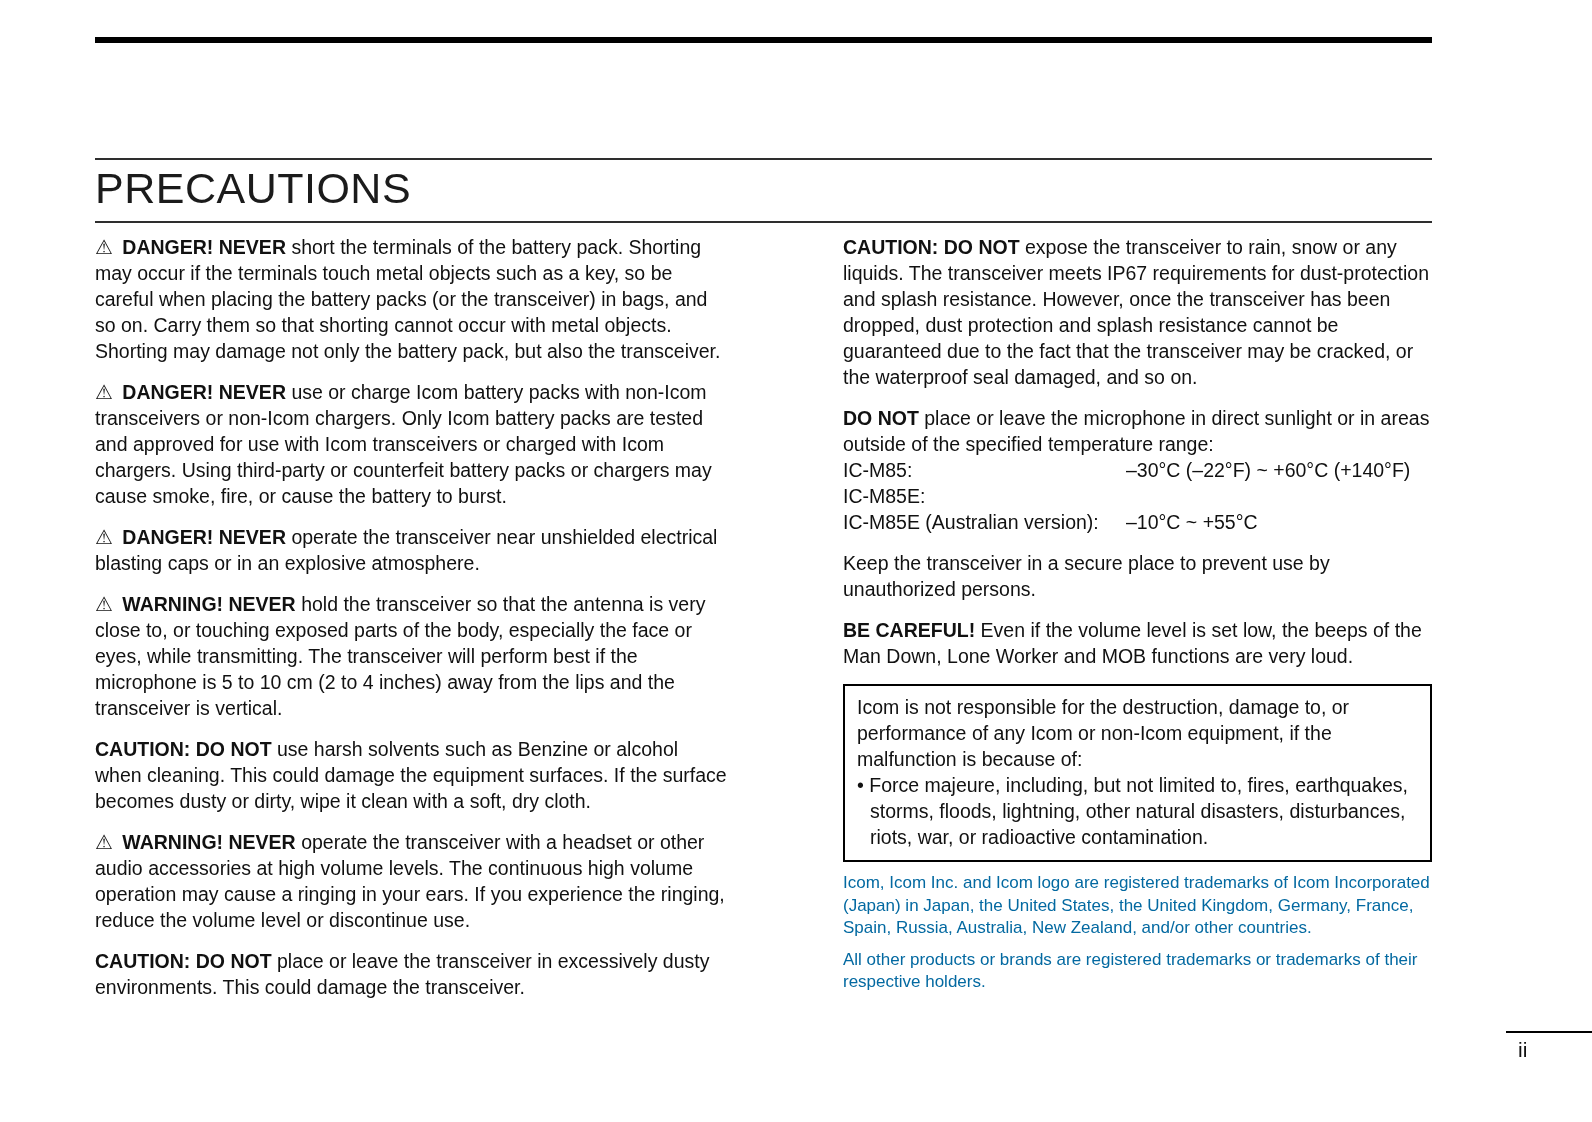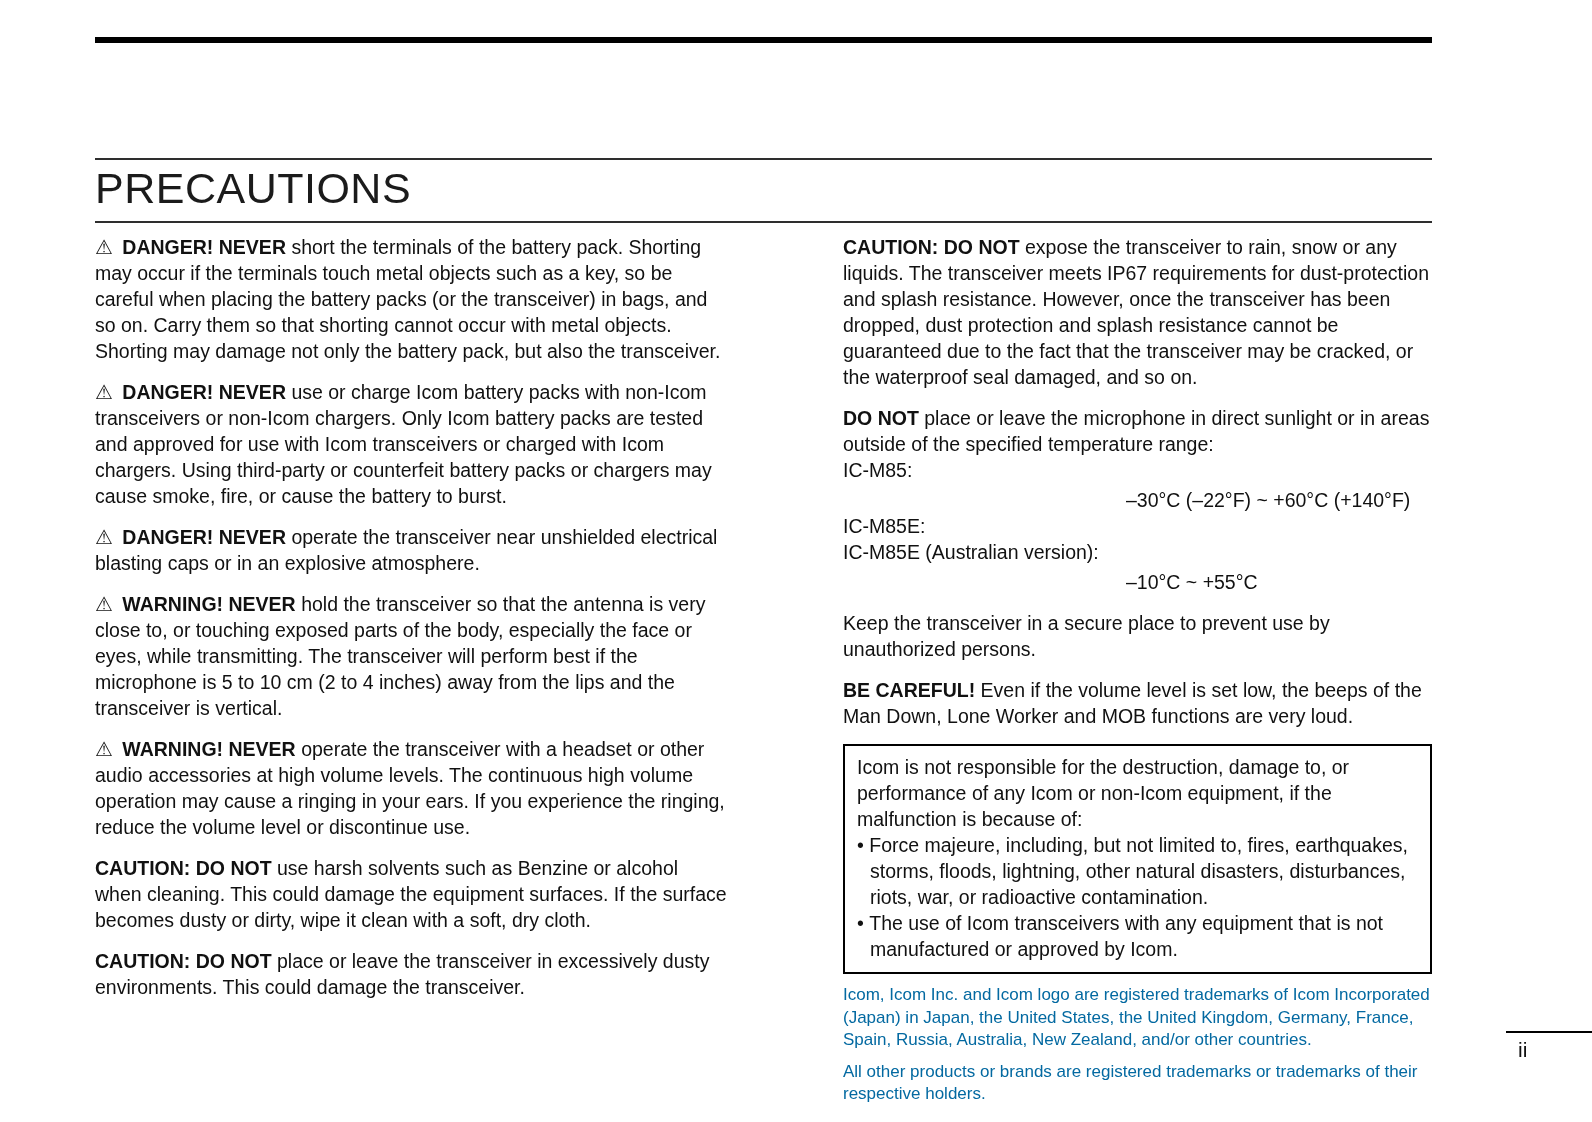--- a/index.html
+++ b/index.html
@@ -29,21 +29,21 @@
   .col-right { flex: 1; min-width: 0; }
 
   .para { margin: 0 0 15px; }
   .para.mb0 { margin-bottom: 0; }
   .lead { font-weight: 700; }
   .warn-glyph { font-family: "DejaVu Sans", sans-serif; font-size: 20px; margin-right: 4px; }
 
   .temp-table { margin: 0 0 15px; }
   .temp-row { display: flex; }
   .temp-model { width: 283px; flex: none; }
-  .temp-range { flex: 1; margin-top: 30px; }
+  .temp-range { flex: 1; }
 
   .liability-box {
     border: 2px solid #000;
     padding: 8px 12px 10px;
     margin: 2px 0 10px;
   }
   .liability-box p { margin: 0; }
   .liability-box ul { margin: 0; padding: 0; list-style: none; }
   .liability-box li { padding-left: 13px; text-indent: -13px; }
   .liability-box li::before { content: "\2022\00a0"; }
@@ -91,28 +91,28 @@
         <span>operate the transceiver near unshielded electrical blasting caps or in an explosive atmosphere.</span>
       </p>
 
       <p class="para">
         <span class="warn-glyph">⚠</span>
         <b class="lead">WARNING! NEVER</b>
         <span>hold the transceiver so that the antenna is very close to, or touching exposed parts of the body, especially the face or eyes, while transmitting. The transceiver will perform best if the microphone is 5 to 10 cm (2 to 4 inches) away from the lips and the transceiver is vertical.</span>
       </p>
 
       <p class="para">
+        <b class="lead">CAUTION: DO NOT</b>
+        <span>use harsh solvents such as Benzine or alcohol when cleaning. This could damage the equipment surfaces. If the surface becomes dusty or dirty, wipe it clean with a soft, dry cloth.</span>
+      </p>
+
+      <p class="para">
         <span class="warn-glyph">⚠</span>
         <b class="lead">WARNING! NEVER</b>
         <span>operate the transceiver with a headset or other audio accessories at high volume levels. The continuous high volume operation may cause a ringing in your ears. If you experience the ringing, reduce the volume level or discontinue use.</span>
-      </p>
-
-      <p class="para">
-        <b class="lead">CAUTION: DO NOT</b>
-        <span>use harsh solvents such as Benzine or alcohol when cleaning. This could damage the equipment surfaces. If the surface becomes dusty or dirty, wipe it clean with a soft, dry cloth.</span>
       </p>
 
       <p class="para">
         <b class="lead">CAUTION: DO NOT</b>
         <span>place or leave the transceiver in excessively dusty environments. This could damage the transceiver.</span>
       </p>
 
     </div>
 
     <div class="col col-right">
@@ -145,21 +145,20 @@
 
       <p class="para">
         <b class="lead">BE CAREFUL!</b>
         <span>Even if the volume level is set low, the beeps of the Man Down, Lone Worker and MOB functions are very loud.</span>
       </p>
 
       <div class="liability-box">
         <p>Icom is not responsible for the destruction, damage to, or performance of any Icom or non-Icom equipment, if the malfunction is because of:</p>
         <ul>
           <li>Force majeure, including, but not limited to, fires, earthquakes, storms, floods, lightning, other natural disasters, disturbances, riots, war, or radioactive contamination.</li>
-          <li>The use of Icom transceivers with any equipment that is not manufactured or approved by Icom.</li>
         </ul>
       </div>
 
       <p class="tm">Icom, Icom Inc. and Icom logo are registered trademarks of Icom Incorporated (Japan) in Japan, the United States, the United Kingdom, Germany, France, Spain, Russia, Australia, New Zealand, and/or other countries.</p>
       <p class="tm">All other products or brands are registered trademarks or trademarks of their respective holders.</p>
 
     </div>
 
   </div>
 

